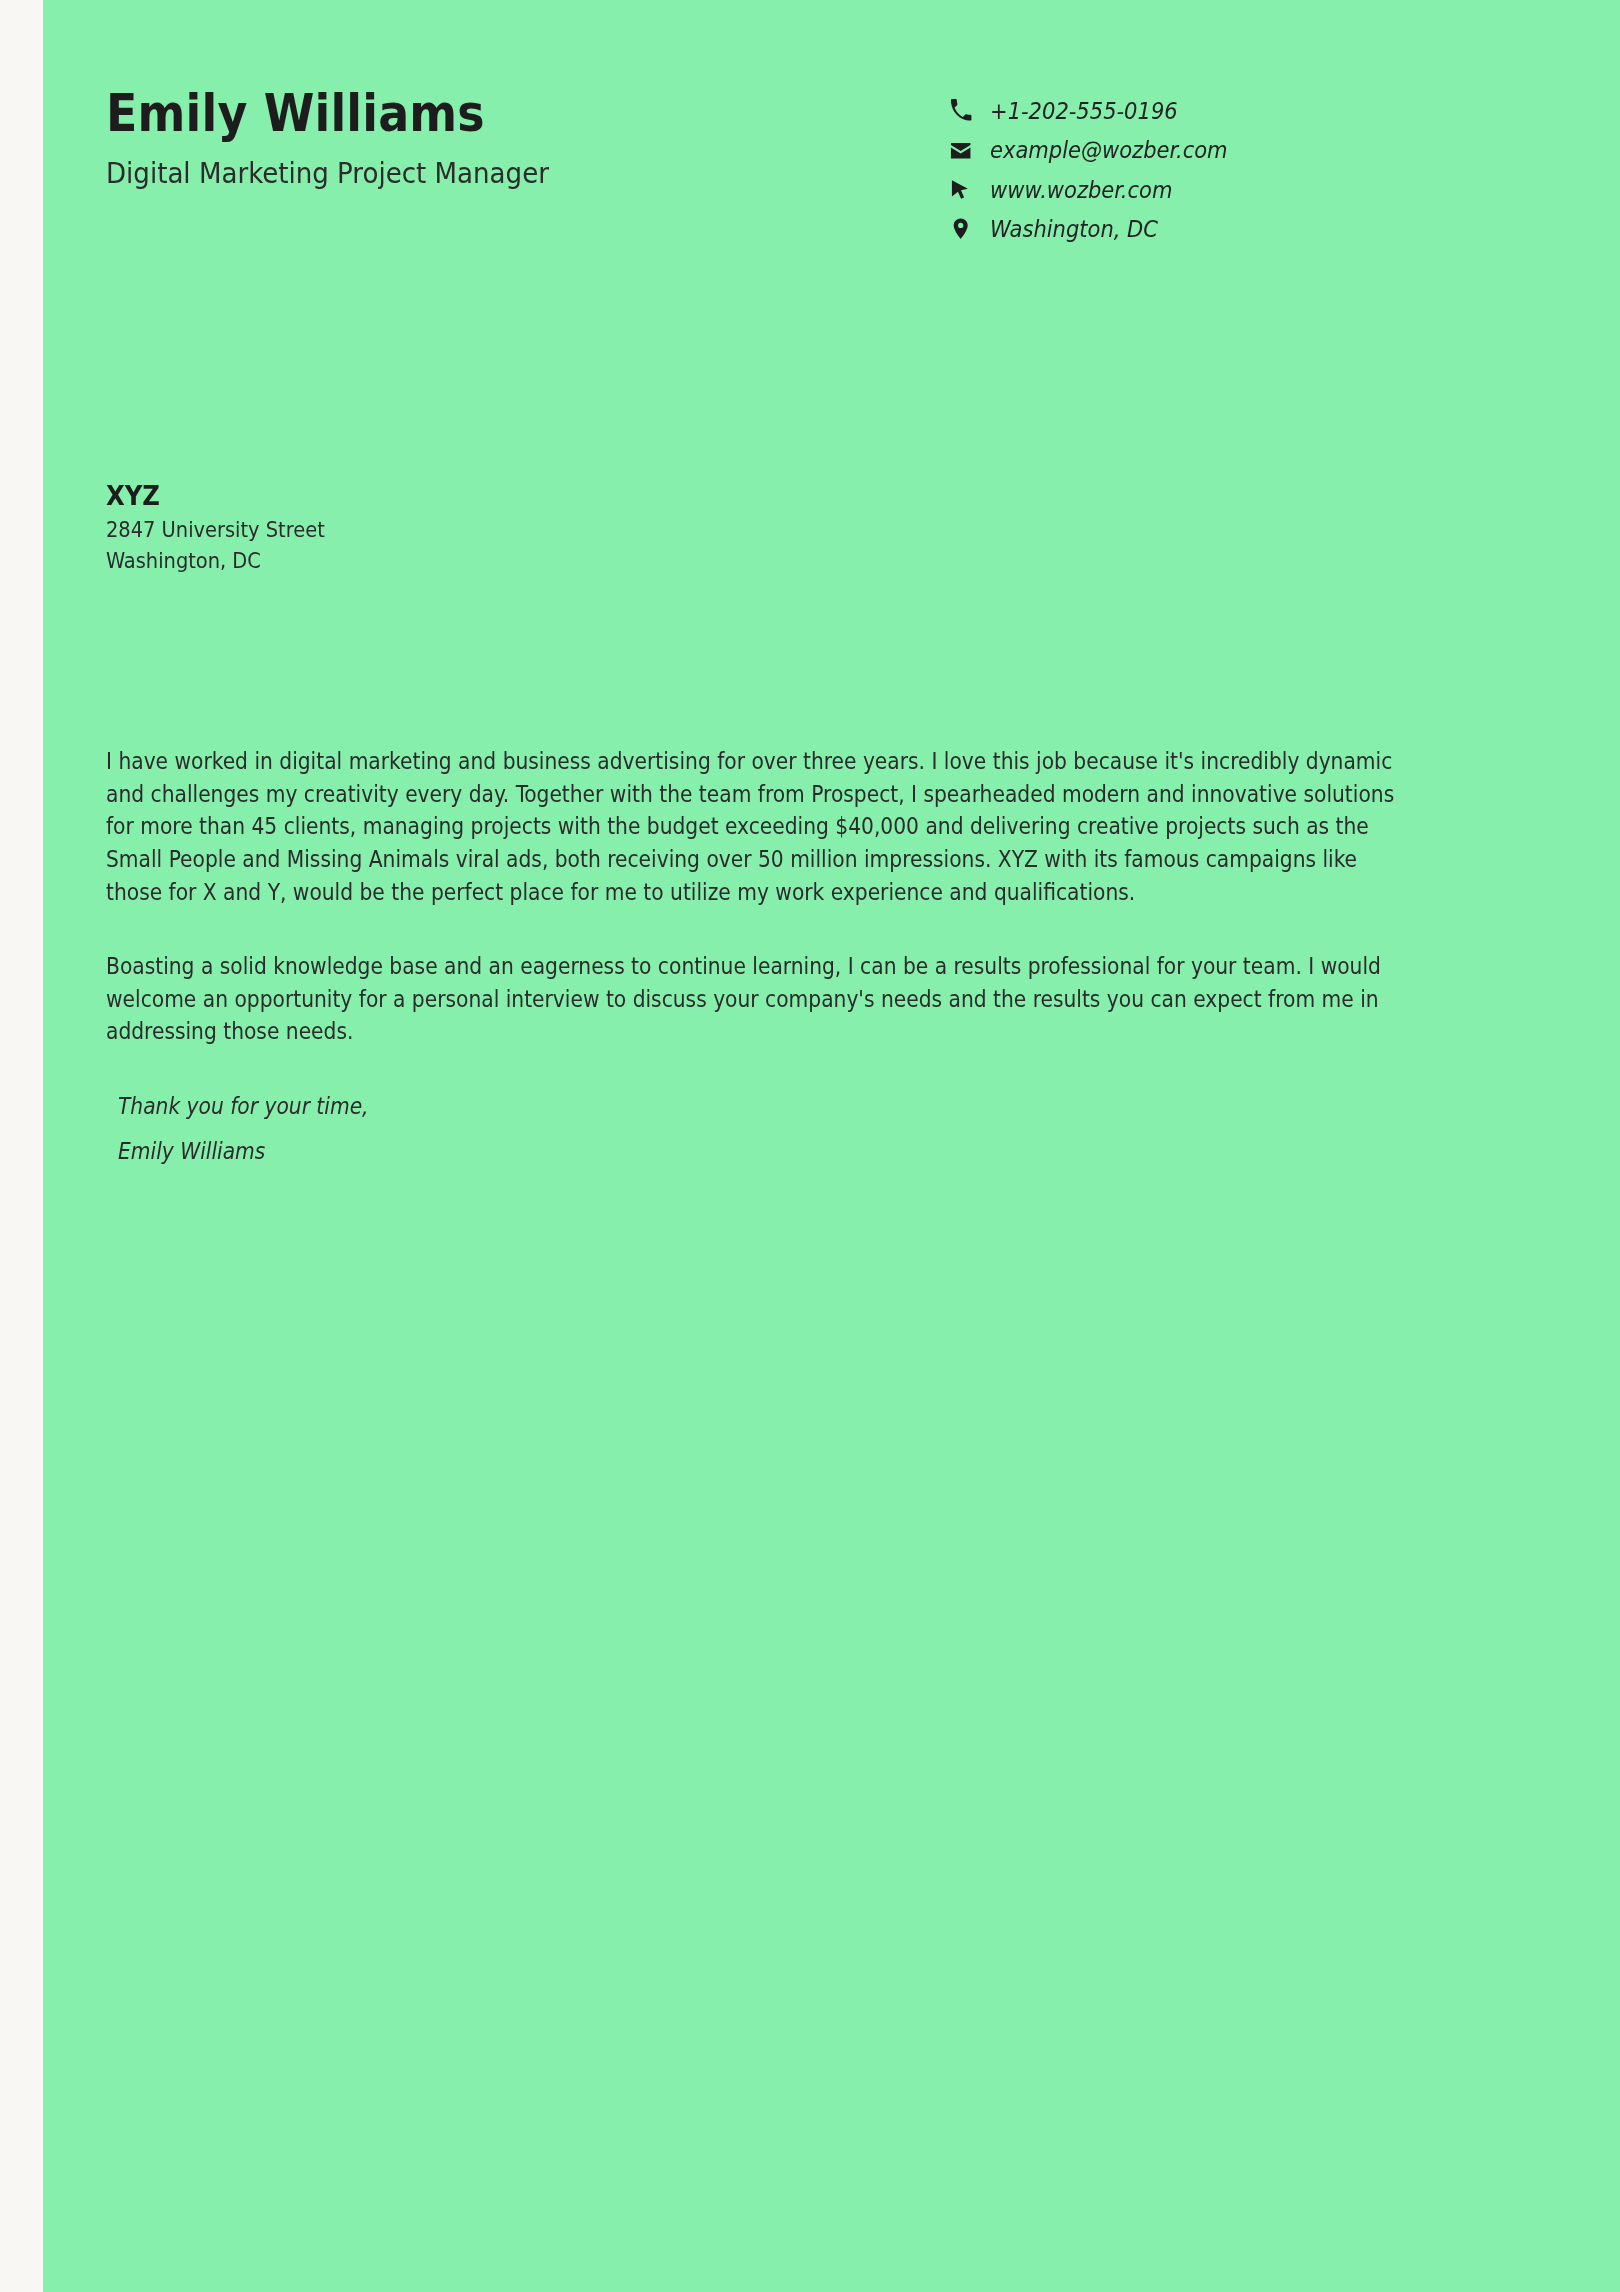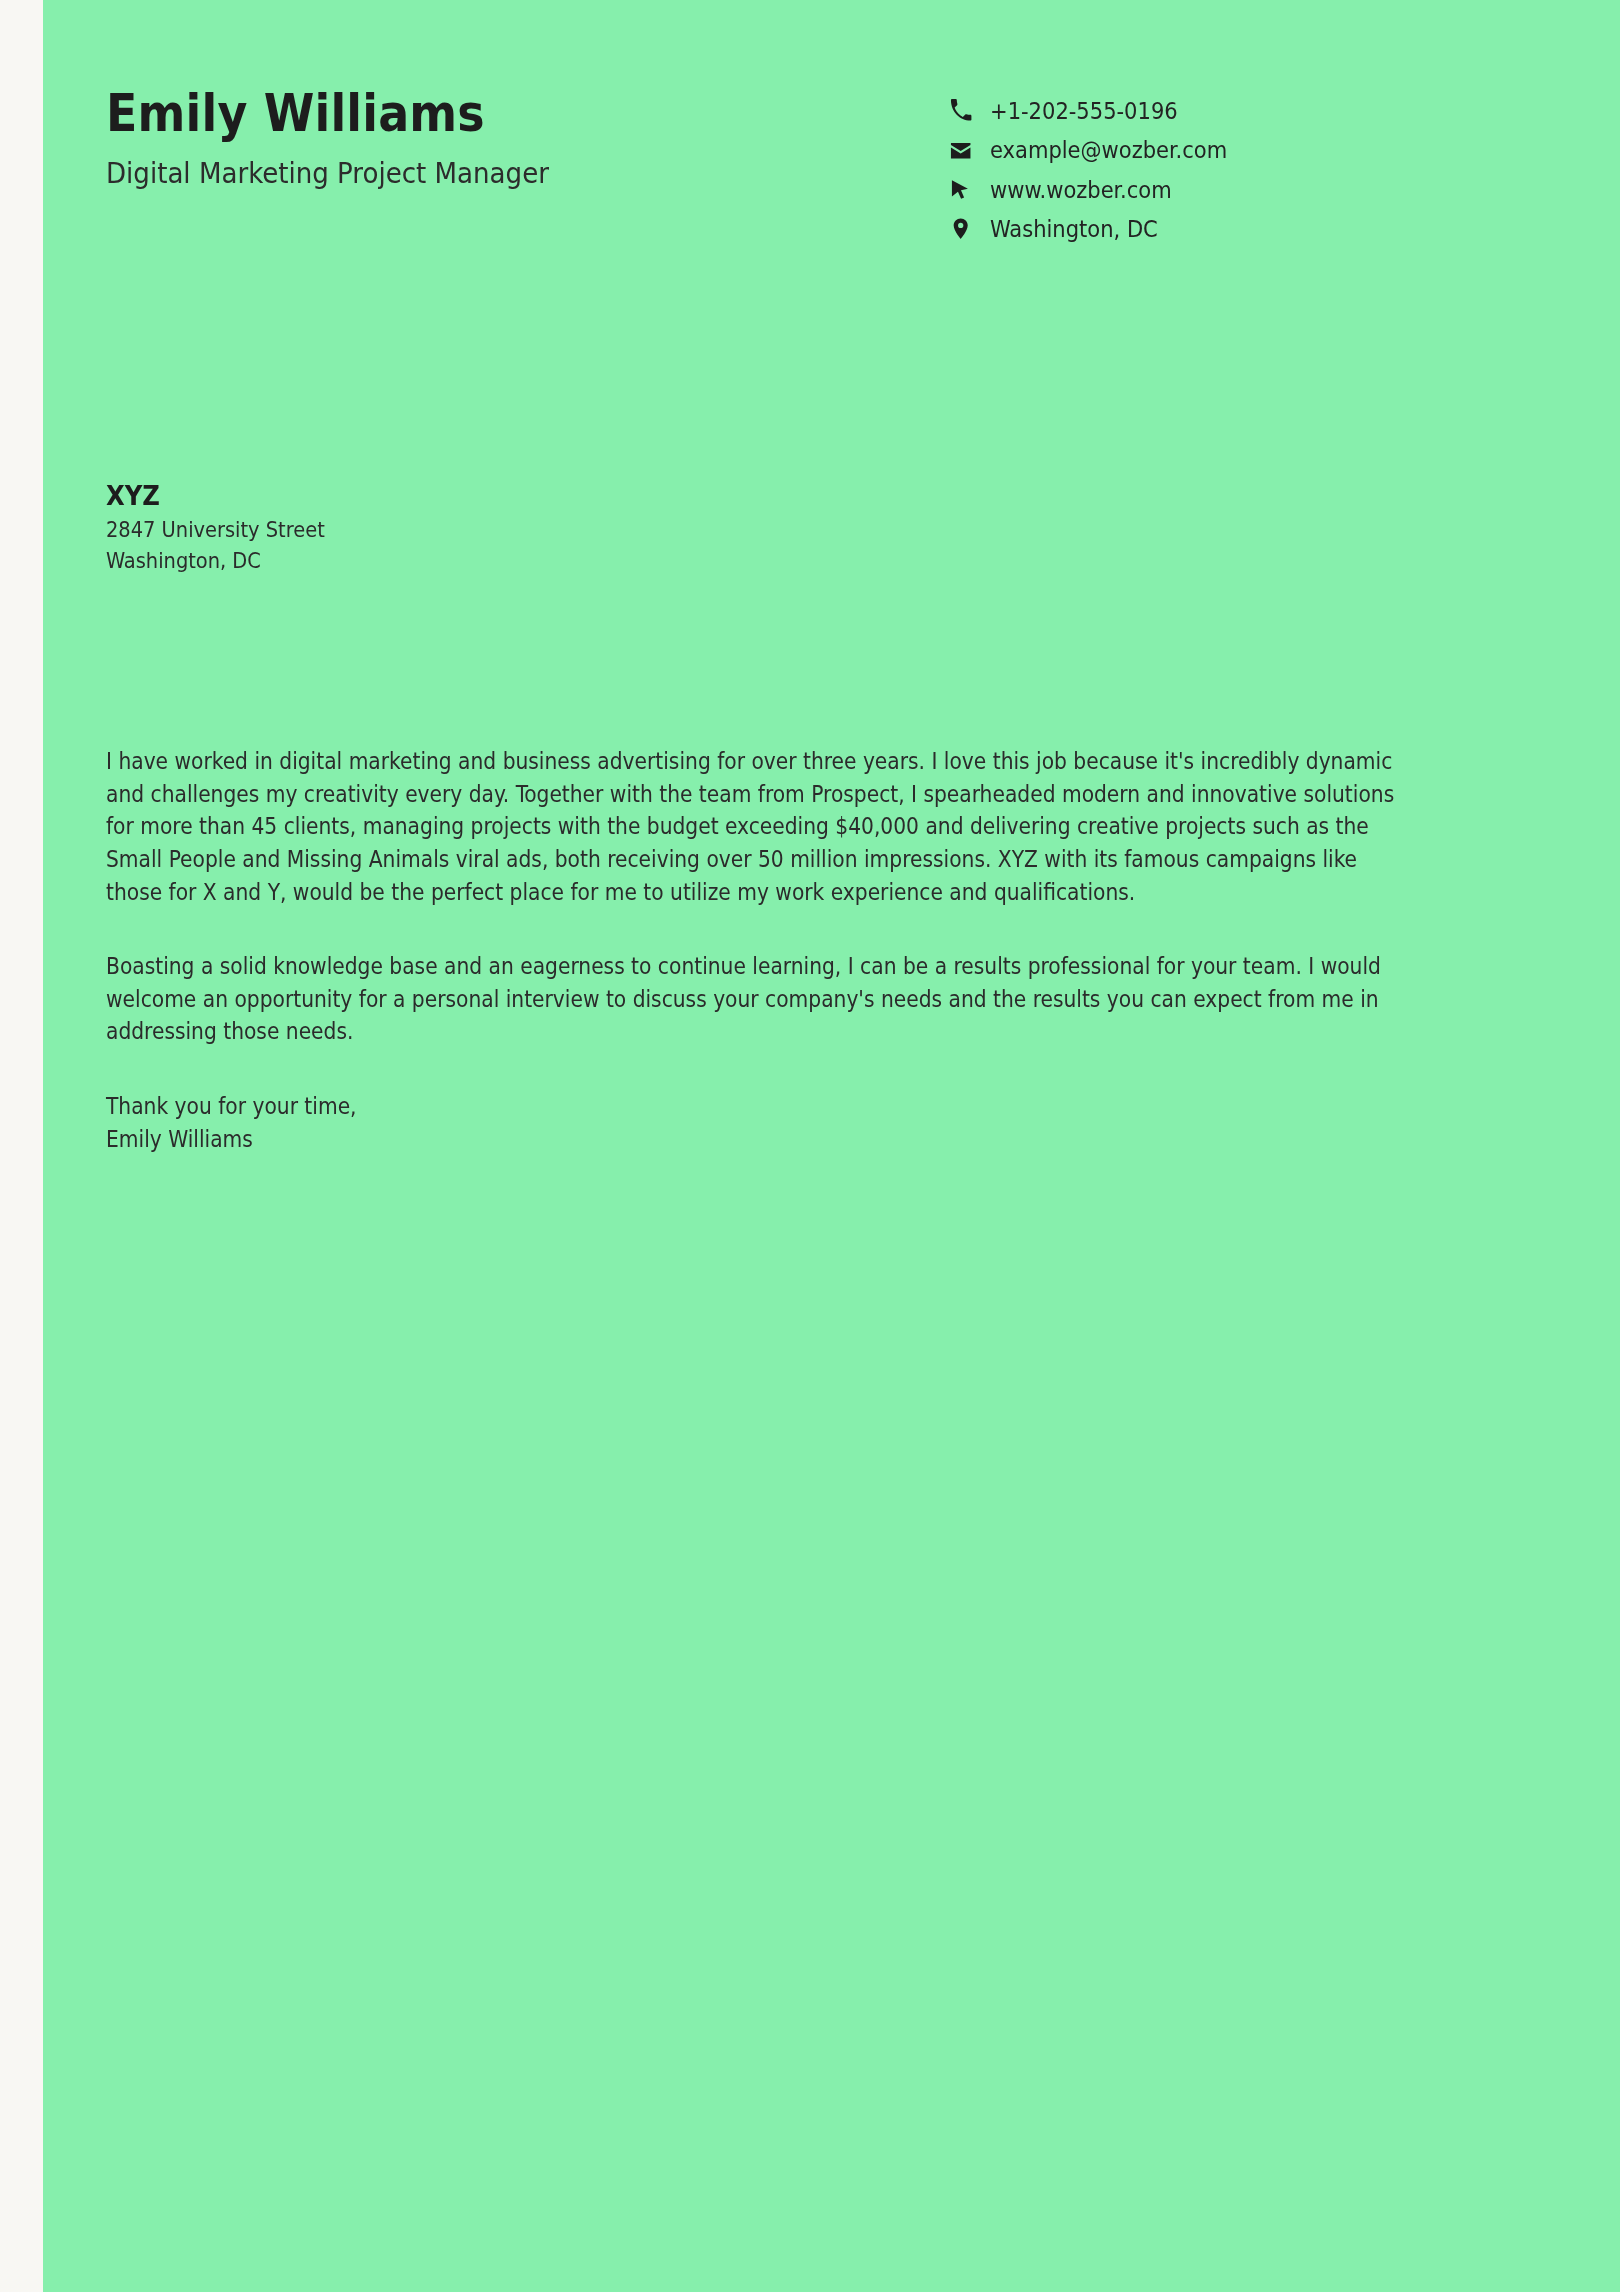--- a/index.html
+++ b/index.html
@@ -71,20 +71,21 @@
     white-space: nowrap;
   }
 
   .contact-list {
     position: absolute;
     left: 843px;
     top: 94px;
     list-style: none;
     margin: 0;
     padding: 0;
+    font-style: italic;
   }
   .contact-item {
     display: flex;
     align-items: center;
     height: 34px;
     margin-bottom: 5.4px;
   }
   .contact-icon {
     width: 25px;
     min-width: 25px;
@@ -148,21 +149,22 @@
     margin: 0 0 42px 0;
     text-align: left;
   }
   .closing {
     font-size: 22.5px;
     line-height: 1.45;
     color: #2b2b2b;
     margin: 0;
   }
   .closing-line {
-    margin: 0;
+    margin: 12px;
+    font-style: italic;
   }
 </style>
 </head>
 <body>
 
 <div class="page">
 
   <div class="edge-stripe"></div>
 
   <div class="content">

